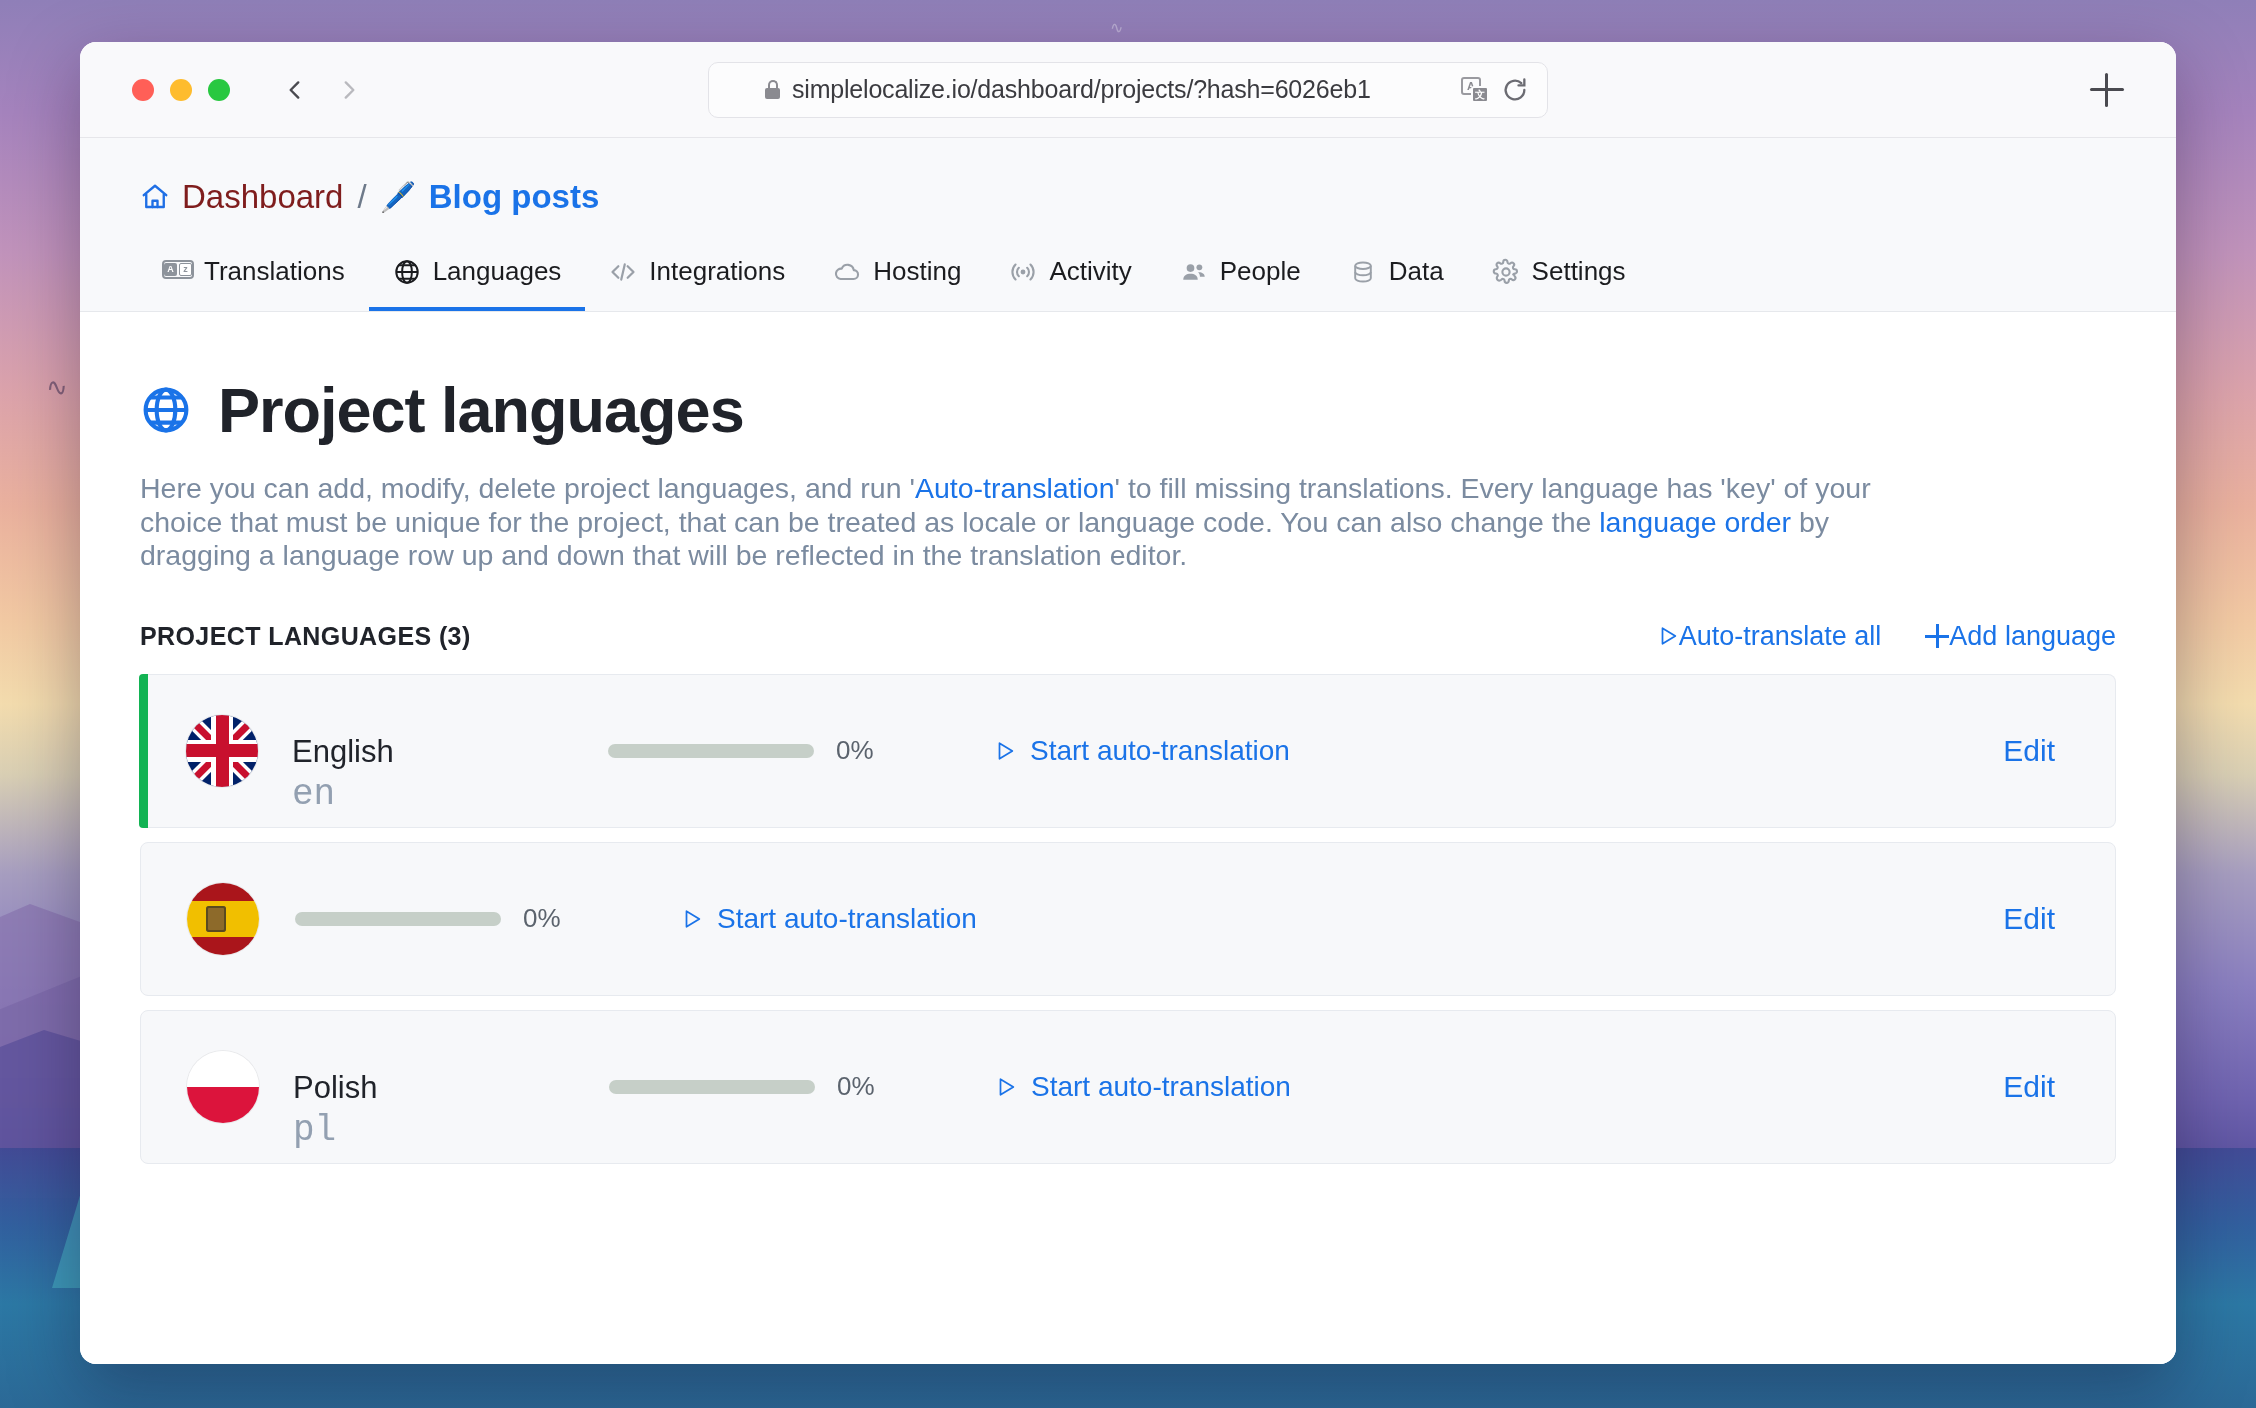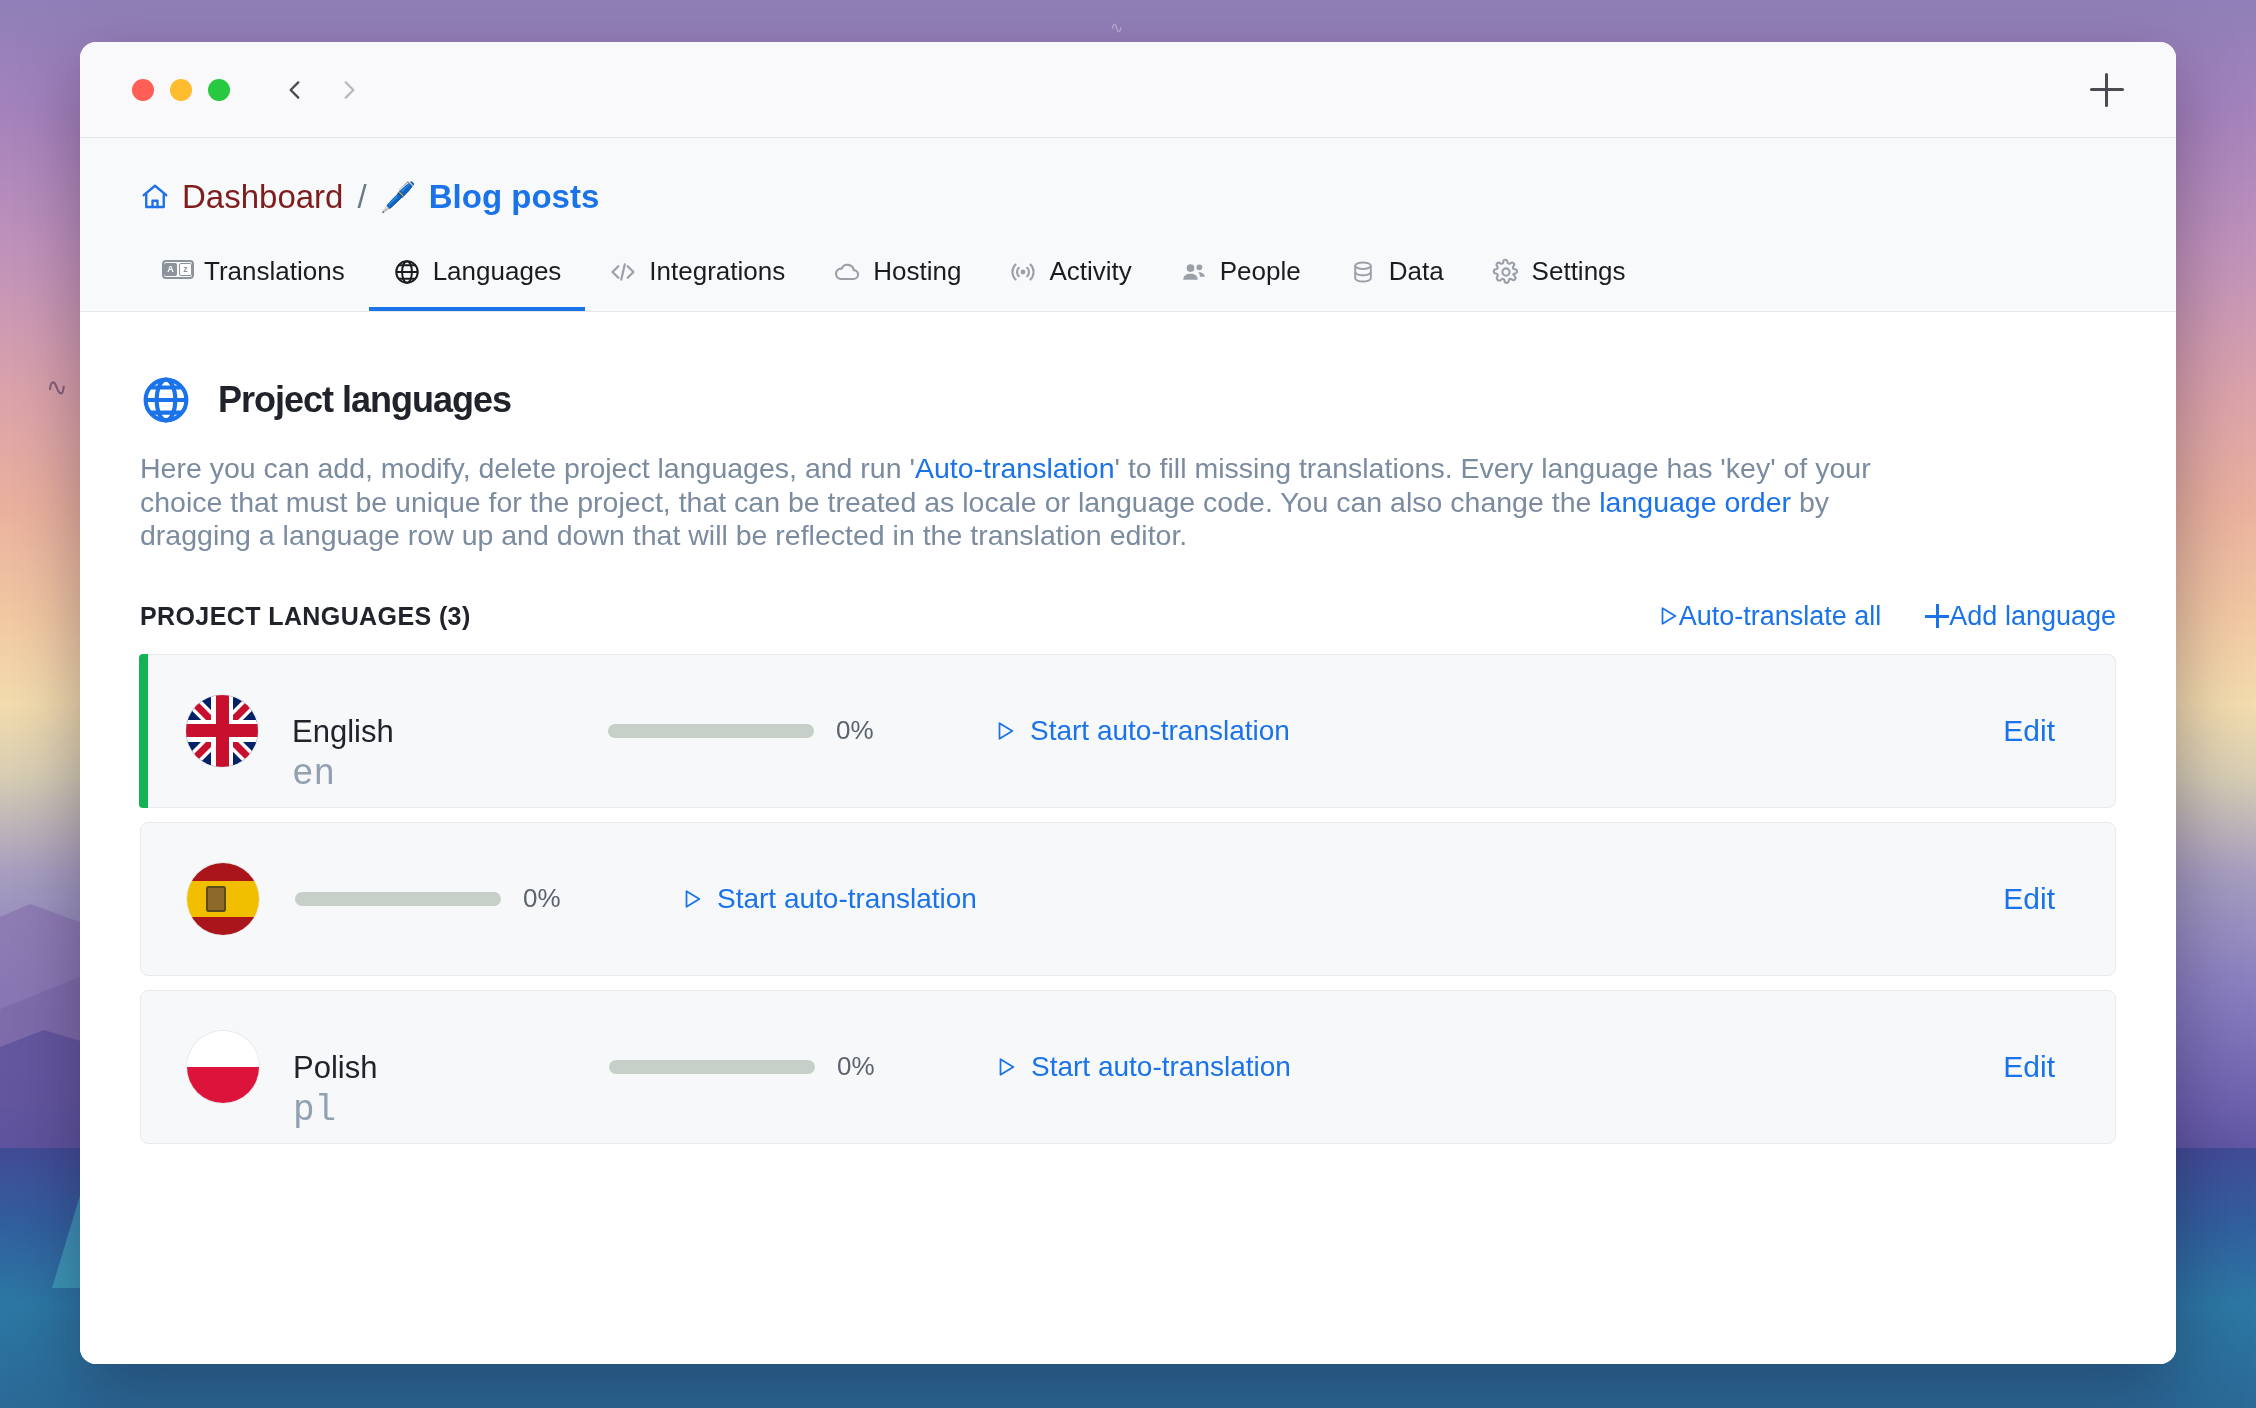--- a/index.html
+++ b/index.html
@@ -194,21 +194,21 @@
   
   .content {
     flex: 1 1 auto;
     background: #fff;
     padding: 62px 60px 0 60px;
     overflow: hidden;
   }
   .page-title-row { display: flex; align-items: center; gap: 26px; }
   .globe-big { width: 52px; height: 52px; }
   .page-title {
-    font-size: 36px; font-weight: 700; color: #20232a; letter-spacing: -1px;
+    font-size: 63px; font-weight: 700; color: #20232a; letter-spacing: -1px;
   }
   .desc {
     margin-top: 26px;
     font-size: 28.5px;
     line-height: 1.18;
     color: #7b8ba0;
     max-width: 1760px;
   }
   .desc .lnk { color: #1a73e8; text-align: right; }
   .desc .lnk.plain { color: #1a73e8; }
@@ -323,20 +323,37 @@
 
       <div class="navbtns">
         <svg class="chev" viewBox="0 0 24 24" fill="none" stroke="#4a4a50" stroke-width="2.2" stroke-linecap="round" stroke-linejoin="round">
           <polyline points="15 5 8 12 15 19"></polyline>
         </svg>
         <svg class="chev" viewBox="0 0 24 24" fill="none" stroke="#b9b9be" stroke-width="2.2" stroke-linecap="round" stroke-linejoin="round">
           <polyline points="9 5 16 12 9 19"></polyline>
         </svg>
       </div>
 
+      <div class="urlwrap">
+        <div class="urlbar">
+          <div class="lock">
+            <div class="shackle"></div>
+              <div class="body"></div>
+          </div>
+          <div class="url-text">simplelocalize.io/dashboard/projects/?hash=6026eb1</div>
+          <div class="translate-ico">
+            <div class="sq1">A</div>
+            <div class="sq2">文</div>
+          </div>
+          <svg class="reload" viewBox="0 0 24 24" fill="none" stroke="#6b6b72" stroke-width="2" stroke-linecap="round">
+            <path d="M20 12a8 8 0 1 1-2.6-5.9"></path>
+            <polyline points="20 3 20 8 15 8"></polyline>
+          </svg>
+        </div>
+      </div>
 
       <div class="plus-tab"></div>
     </div>
 
     <div class="appheader">
       <div class="breadcrumb">
         <svg class="home-ico" viewBox="0 0 24 24" fill="none" stroke="#1f6fe5" stroke-width="1.9" stroke-linecap="round" stroke-linejoin="round">
           <path d="M3 10.5 12 3l9 7.5"></path>
           <path d="M5 10v10h14V10"></path>
           <path d="M10 20v-5h4v5"></path>

